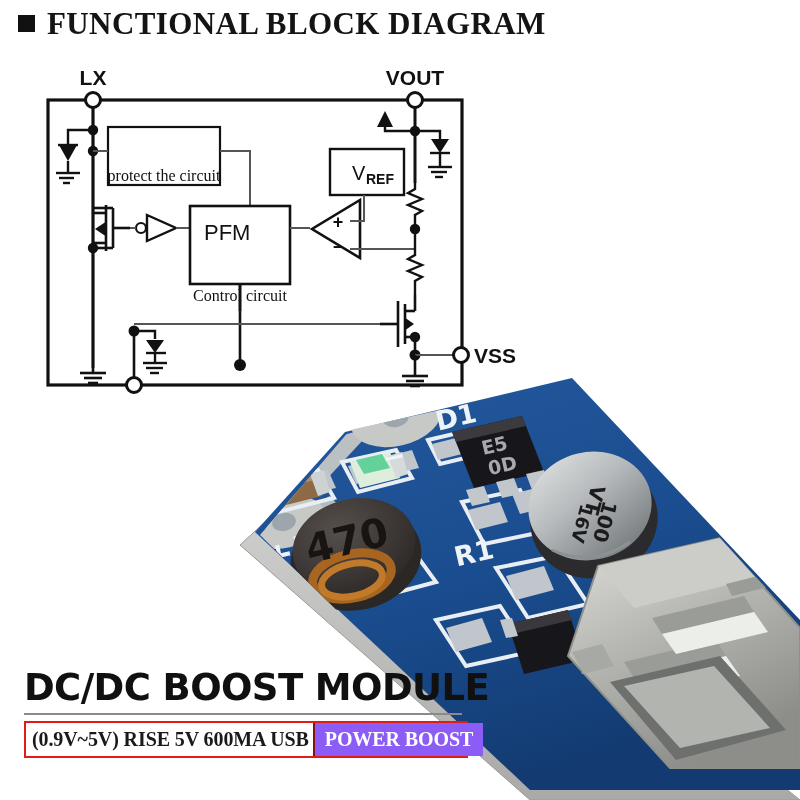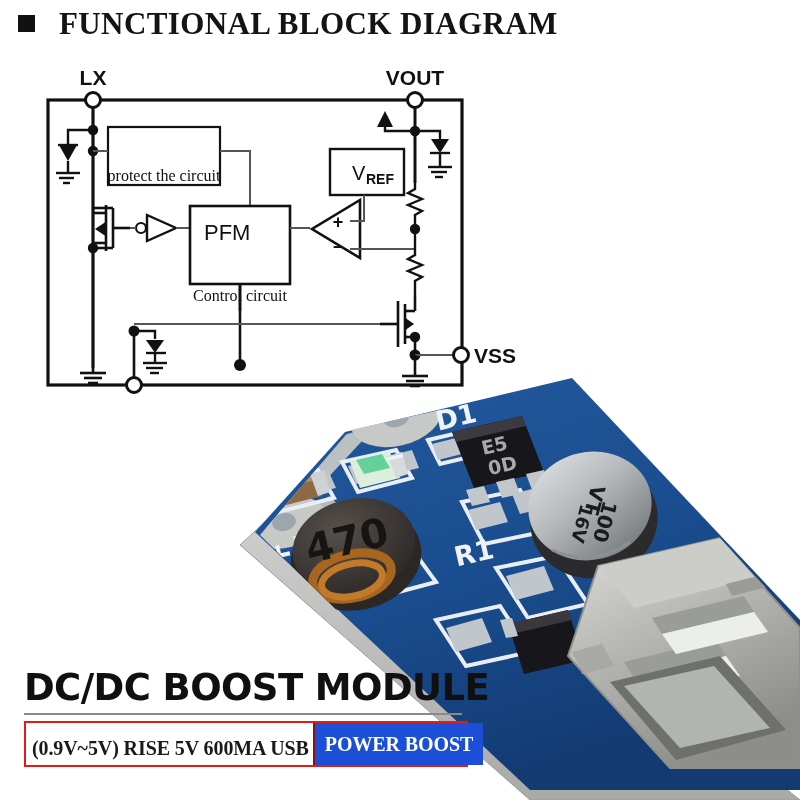--- a/index.html
+++ b/index.html
@@ -12,21 +12,21 @@
   #page {
     position: relative;
     width: 800px; height: 800px;
     background: #ffffff;
   }
 
   
   #title-row {
     position: absolute;
     left: 18px; top: 8px;
-    display: flex; align-items: center; gap: 24px;
+    display: flex; align-items: center; gap: 12px;
   }
   #title-bullet {
     width: 17px; height: 17px;
     background: #111111;
     display: block;
   }
   #title-text {
     font-family: "Liberation Serif", serif;
     font-size: 31px;
     font-weight: 700;
@@ -81,28 +81,28 @@
     width: 444px;
     box-sizing: border-box;
     background: #ffffff;
   }
   #caption-spec {
     flex: 1 1 auto;
     font-family: "Liberation Serif", serif;
     font-weight: 700;
     font-size: 20px;
     color: #1a1a1a;
-    padding: 14px 4px 5px 6px;
+    padding: 5px 4px 5px 6px;
     white-space: nowrap;
     letter-spacing: -0.1px;
     display: flex; align-items: center;
   }
   #caption-badge {
     flex: 0 0 auto;
-    background: #1d4ed8;
+    background: #8b5cf6;
     color: #ffffff;
     font-family: "Liberation Serif", serif;
     font-weight: 700;
     font-size: 20px;
     padding: 5px 10px;
     white-space: nowrap;
     border-left: 2px solid #8d0f0c;
     display: flex; align-items: center;
     letter-spacing: -0.1px;
   }

